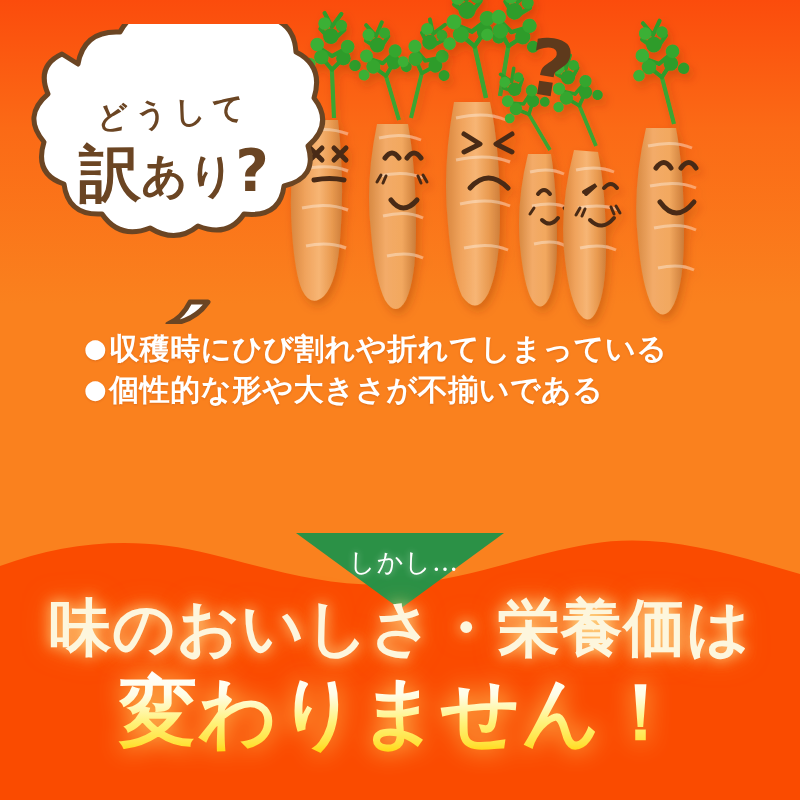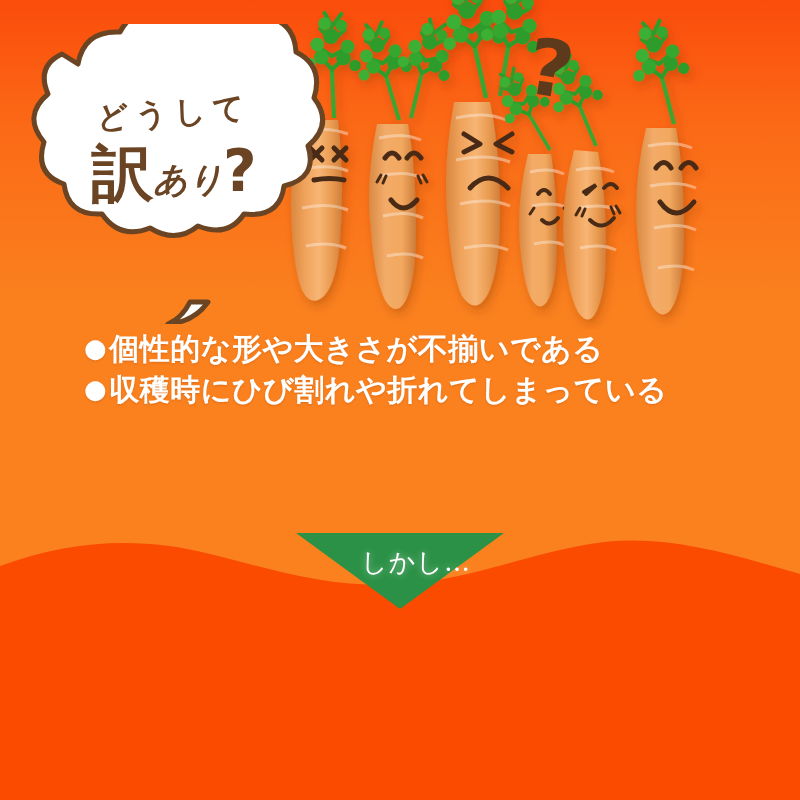--- a/index.html
+++ b/index.html
@@ -34,39 +34,39 @@
   .bub-l1{
     position:absolute;left:0;top:68px;width:320px;text-align:center;
     color:#6b4523;font-size:31px;font-weight:bold;letter-spacing:7px;
     transform:rotate(-4deg);
   }
   .bub-l2{
     position:absolute;left:0;top:108px;width:320px;text-align:center;
     color:#6b4523;font-weight:bold;white-space:nowrap;
   }
   .bub-big{font-size:62px;letter-spacing:0px;vertical-align:-4px;}
-  .bub-sm{font-size:34px;letter-spacing:0px;font-style:italic;}
+  .bub-sm{font-size:46px;letter-spacing:0px;}
   .bub-q{font-size:58px;letter-spacing:0px;}
 
   
   .bullets{
     position:absolute;left:84px;top:328px;width:660px;z-index:5;
   }
   .bullet-row{
     color:#ffffff;font-size:30px;line-height:41px;
     font-weight:bold;white-space:nowrap;letter-spacing:0.5px;
     text-shadow:0 1px 2px rgba(150,50,0,.25);
   }
   .bullet-dot{font-size:26px;vertical-align:2px;margin-right:2px;}
 
   
   .tri-wrap{position:absolute;left:296px;top:533px;width:208px;height:76px;z-index:8;}
   .tri-wrap svg{display:block;width:208px;height:76px;}
   .tri-label{
-    position:absolute;left:312px;top:533px;width:208px;height:76px;z-index:9;
+    position:absolute;left:300px;top:533px;width:208px;height:76px;z-index:9;
     display:flex;align-items:flex-start;justify-content:center;
     padding-top:12px;box-sizing:border-box;pointer-events:none;
   }
   .tri-label span{
     color:#ffffff;font-size:26px;font-family:"DejaVu Serif","Liberation Serif",serif;
     letter-spacing:1px;text-shadow:0 0 7px rgba(255,255,255,.55);
   }
 
   
   .headline{
@@ -224,38 +224,42 @@
   </div>
   <div class="bubble-text">
     <div class="bub-l1">どうして</div>
     <div class="bub-l2">
       <span class="bub-big">訳</span><span class="bub-sm">あり</span><span class="bub-q">?</span>
     </div>
   </div>
 
   <div class="bullets">
     <div class="bullet-row">
-      <span class="bullet-dot">●</span><span>個性的な形や大きさが不揃いである</span>
+      <span class="bullet-dot">●</span><span>収穫時にひび割れや折れてしまっている</span>
     </div>
     <div class="bullet-row">
-      <span class="bullet-dot">●</span><span>収穫時にひび割れや折れてしまっている</span>
+      <span class="bullet-dot">●</span><span>個性的な形や大きさが不揃いである</span>
     </div>
   </div>
 
   <div class="wave-band">
     <svg viewBox="0 0 800 270" preserveAspectRatio="none" xmlns="http://www.w3.org/2000/svg">
       <path d="M0,36 C70,10 140,6 210,24 C282,42 330,58 400,54
                C470,50 520,26 590,14 C662,2 730,24 800,44
                L800,270 L0,270 Z" fill="#fa4b00"></path>
     </svg>
   </div>
 
   <div class="tri-wrap">
     <svg viewBox="0 0 208 76" xmlns="http://www.w3.org/2000/svg">
       <polygon points="0,0 208,0 104,76" fill="#2b9146"></polygon>
     </svg>
   </div>
   <div class="tri-label">
     <span>しかし…</span>
   </div>
 
+  <div class="headline">
+    <div class="hl-1">味のおいしさ・栄養価は</div>
+    <div class="hl-2">変わりません！</div>
+  </div>
 
 </div>
 
 </body></html>

